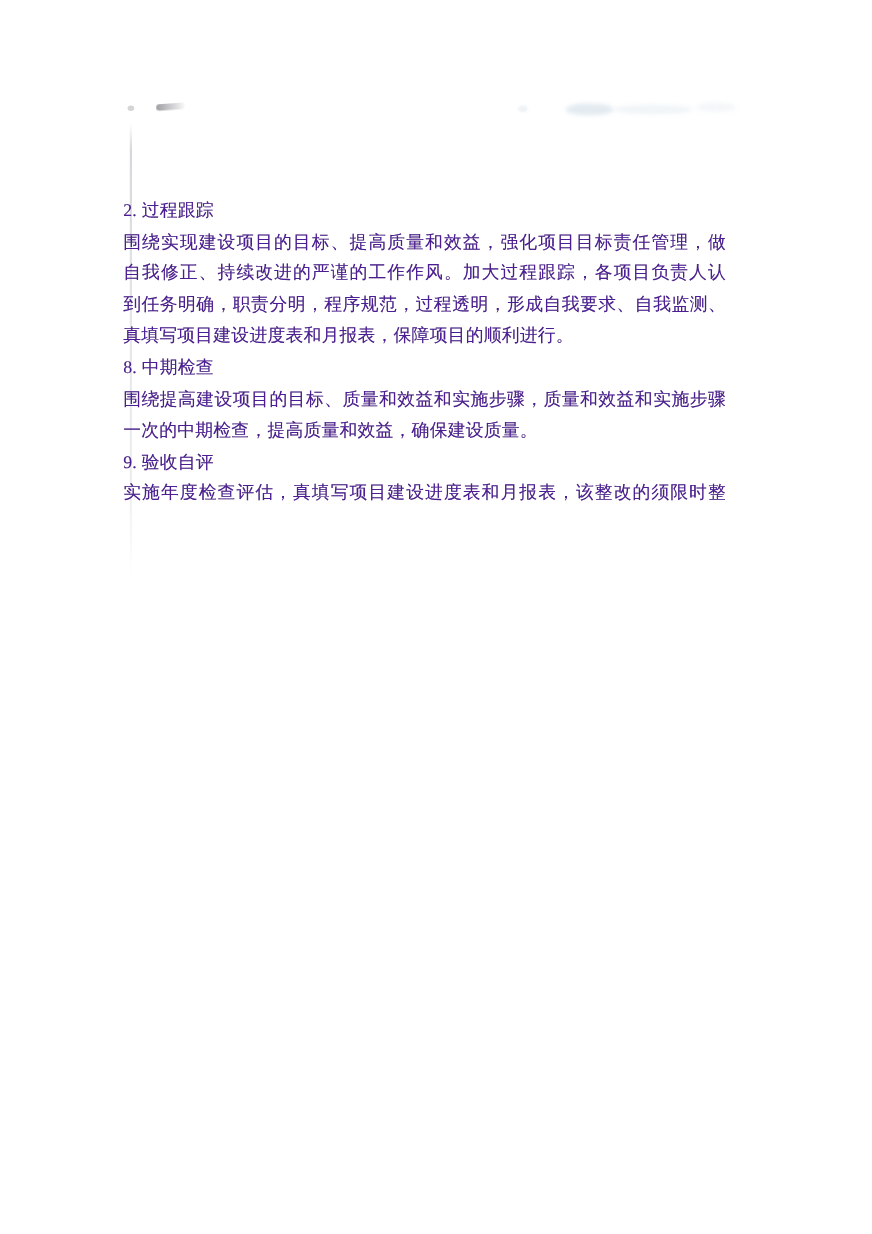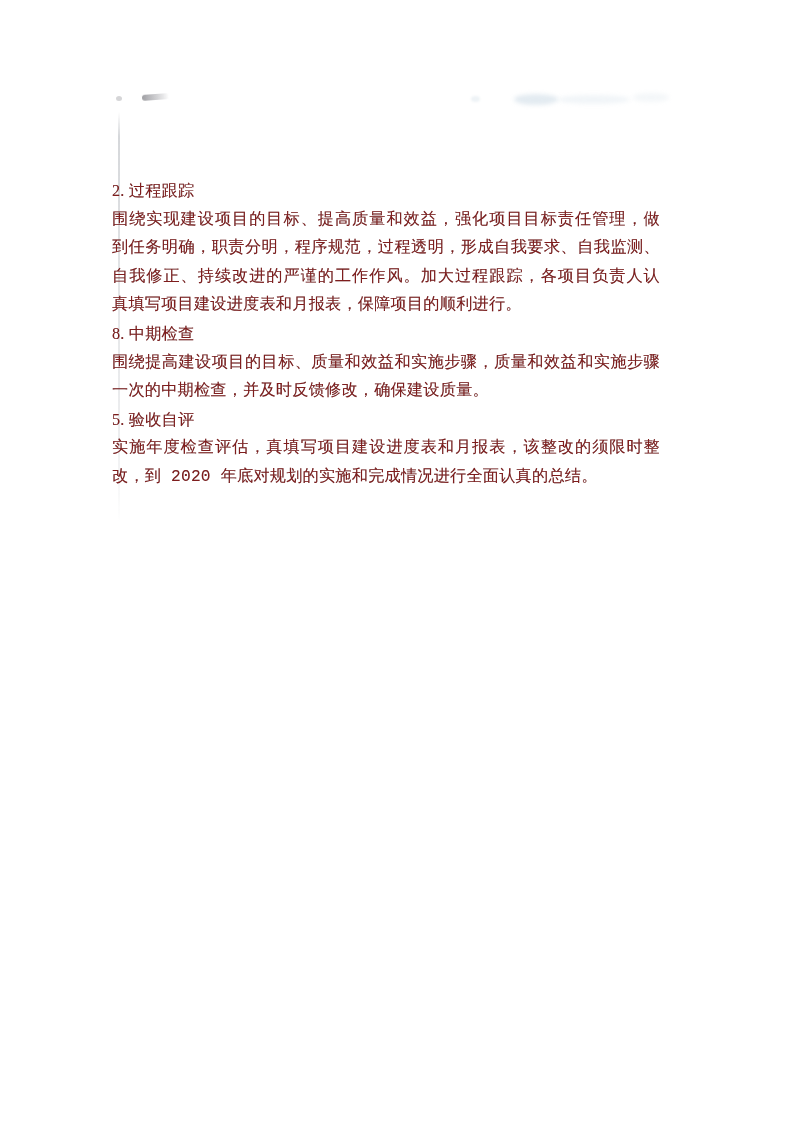--- a/index.html
+++ b/index.html
@@ -15,32 +15,31 @@
     overflow: hidden;
     font-family: "Liberation Serif", "DejaVu Serif", serif;
   }
   .doc-text {
     position: absolute;
     left: 112px;
     top: 177px;
     width: 548px;
     font-size: 16.2px;
     line-height: 28.6px;
-    color: #7f1d1d;
+    color: #4c1d95;
     text-shadow: 0 0 0.5px rgba(90,90,90,0.55);
     letter-spacing: 0.2px;
   }
   .doc-text .heading {
     text-align: left;
     white-space: nowrap;
   }
   .doc-text .line {
     text-align: justify;
     text-align-last: justify;
-    font-family: Liberation Mono, monospace;
   }
   .doc-text .line.last {
     text-align: center;
     text-align-last: left;
   }
   
   .artifact { position: absolute; pointer-events: none; }
   .v-scanline {
     left: 118px;
     top: 112px;
@@ -110,31 +109,30 @@
   <div class="artifact smudge smudge-1"></div>
   <div class="artifact smudge smudge-2"></div>
   <div class="artifact smudge smudge-3"></div>
   <div class="artifact v-scanline"></div>
 
   <div class="doc-text">
 
     <div class="section">
       <div class="heading">2. 过程跟踪</div>
       <div class="line">围绕实现建设项目的目标、提高质量和效益，强化项目目标责任管理，做</div>
+      <div class="line">自我修正、持续改进的严谨的工作作风。加大过程跟踪，各项目负责人认</div>
       <div class="line">到任务明确，职责分明，程序规范，过程透明，形成自我要求、自我监测、</div>
-      <div class="line">自我修正、持续改进的严谨的工作作风。加大过程跟踪，各项目负责人认</div>
       <div class="line last">真填写项目建设进度表和月报表，保障项目的顺利进行。</div>
     </div>
 
     <div class="section">
       <div class="heading">8. 中期检查</div>
       <div class="line">围绕提高建设项目的目标、质量和效益和实施步骤，质量和效益和实施步骤</div>
-      <div class="line last">一次的中期检查，并及时反馈修改，确保建设质量。</div>
+      <div class="line last">一次的中期检查，提高质量和效益，确保建设质量。</div>
     </div>
 
     <div class="section">
-      <div class="heading">5. 验收自评</div>
+      <div class="heading">9. 验收自评</div>
       <div class="line">实施年度检查评估，真填写项目建设进度表和月报表，该整改的须限时整</div>
-      <div class="line last">改，到 2020 年底对规划的实施和完成情况进行全面认真的总结。</div>
     </div>
 
   </div>
 </div>
 
 </body></html>

